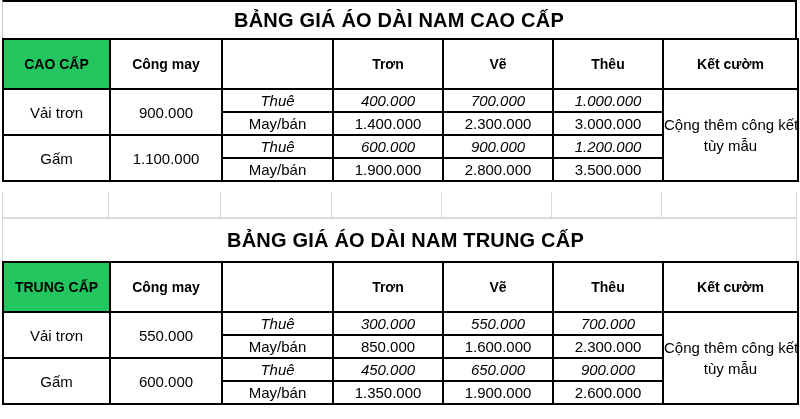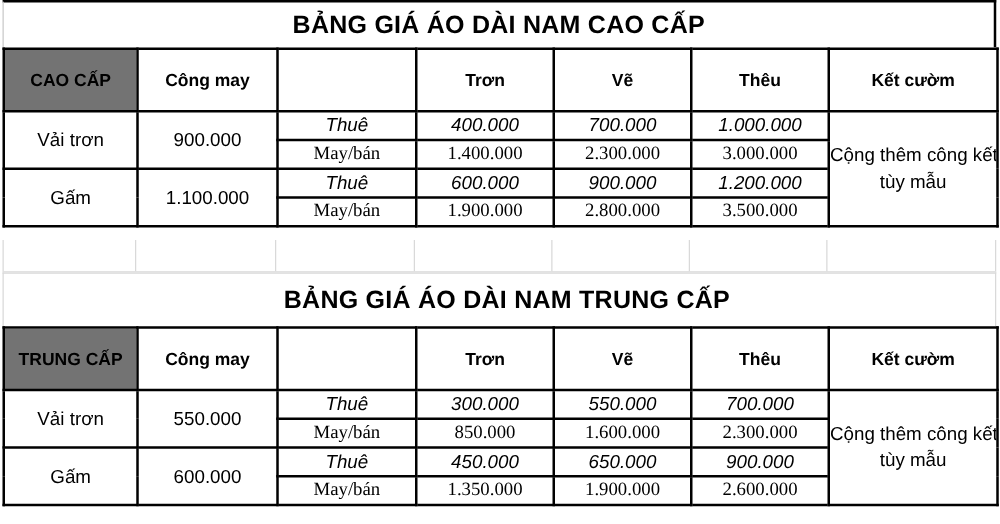--- a/index.html
+++ b/index.html
@@ -49,25 +49,25 @@
     border: 2px solid #000;
     text-align: center;
     vertical-align: middle;
     padding: 0;
     font-size: 15px;
     overflow: hidden;
     white-space: nowrap;
   }
   tr.head td { height: 50px; font-size: 14px; font-weight: bold; }
   tr.row td { height: 23px; }
-  td.tier { background: #737373; font-weight: bold; }
+  td.tier { background: #22c55e; font-weight: bold; }
   td.lbl  { font-size: 14px; font-weight: normal; }
   td.typ  { font-size: 14px; }
   td.bb1  { border-bottom-width: 1px; font-style: italic; }
-  td.bt1  { border-top-width: 1px; font-family: Liberation Serif, serif; }
+  td.bt1  { border-top-width: 1px; }
   td.note { font-size: 15px; white-space: normal; }
   td.note span { display: block; line-height: 21px; }
 
   
   .grid-strip {
     position: absolute; left: 2px; top: 192px;
     width: 795px; height: 26px;
     display: flex;
     border-bottom: 1px solid #d9d9d9;
   }

